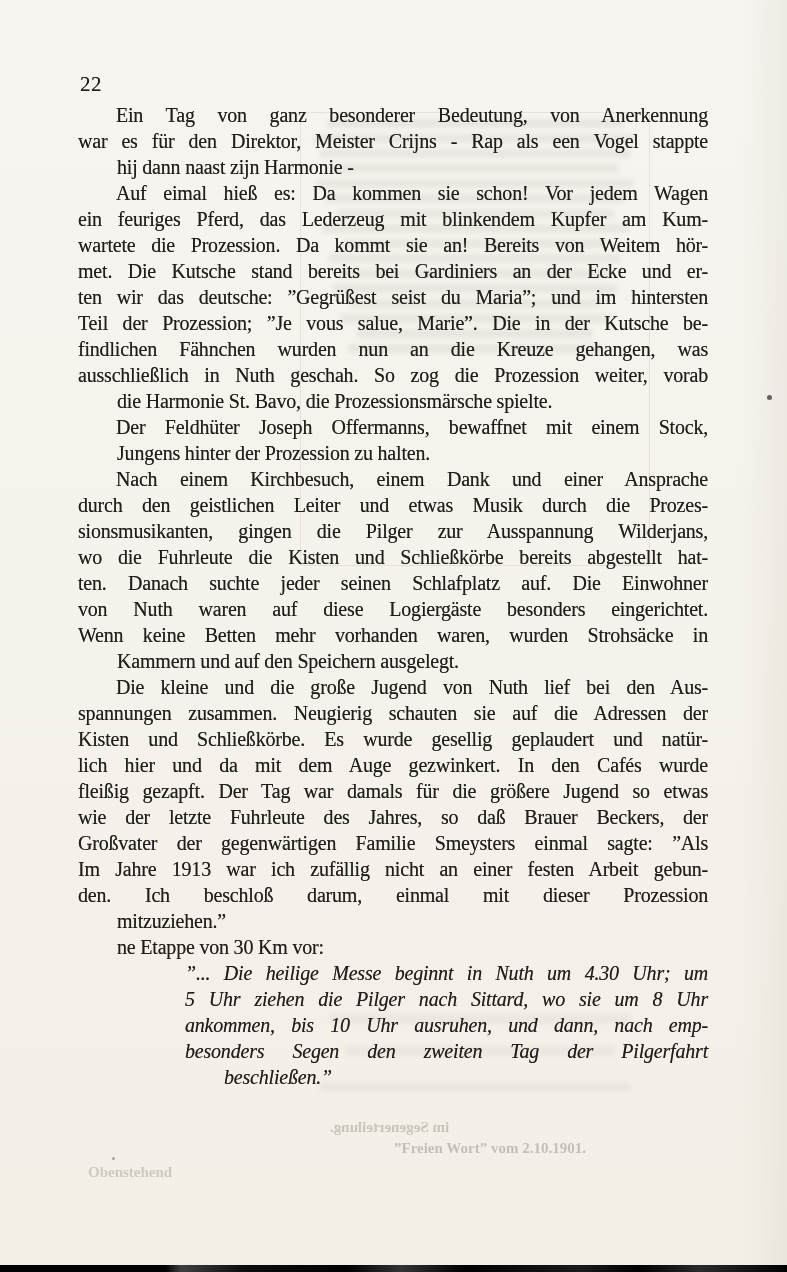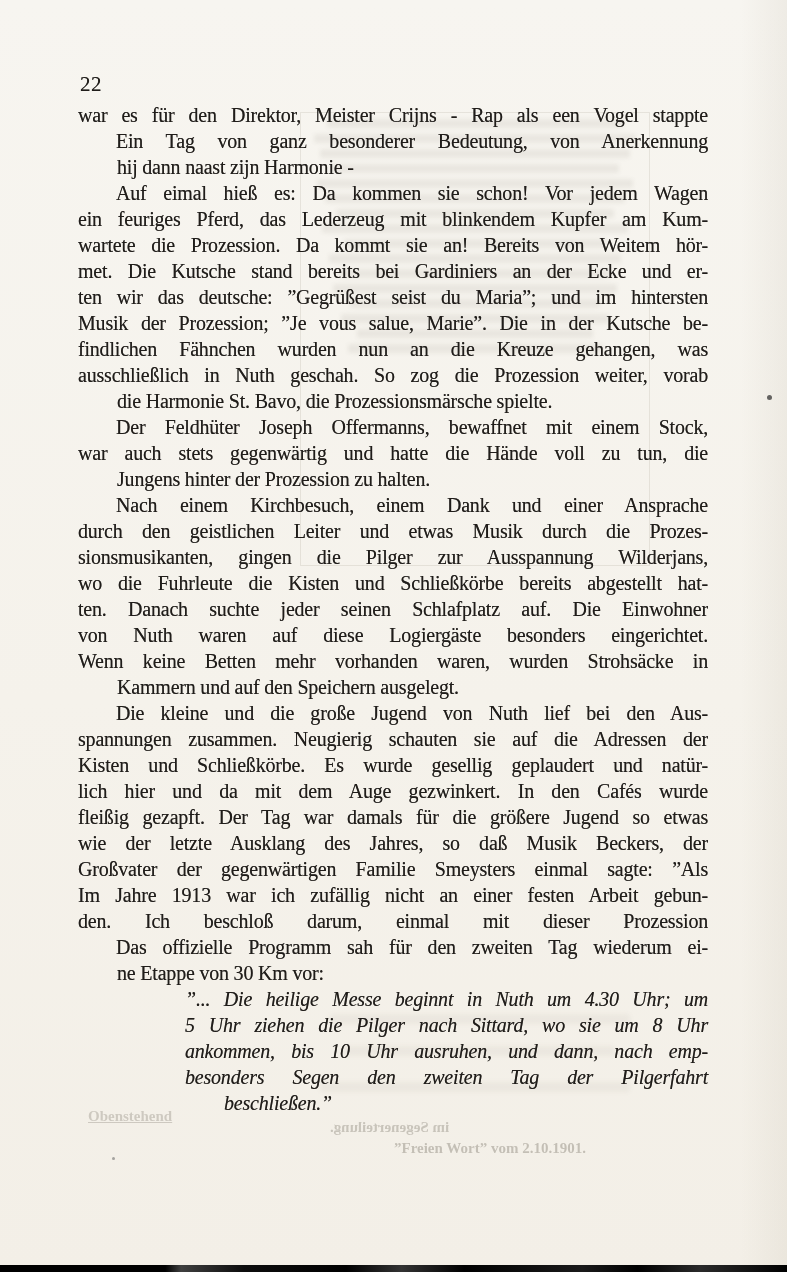--- a/index.html
+++ b/index.html
@@ -61,21 +61,21 @@
     filter: blur(2.5px); border-radius: 2px; height: 10px; z-index: 1;
   }
   .g1 { left: 330px; top: 1014px; width: 300px; }
   .g2 { left: 345px; top: 1046px; width: 270px; }
   .g3 { left: 320px; top: 1082px; width: 310px; }
   .ghost-frag {
     position: absolute; z-index: 1;
     font-size: 15px; color: #4a4336; filter: blur(0.5px);
     white-space: nowrap; font-weight: bold;
   }
-  .frag-obenstehend { left: 88px;  top: 1108px; opacity: 0.22; text-decoration: underline; }
+  .frag-obenstehend { left: 88px;  top: 1164px; opacity: 0.22; }
   .frag-segen       { left: 330px; top: 1119px; opacity: 0.25; transform: scaleX(-1); }
   .frag-freien      { left: 394px; top: 1140px; opacity: 0.28; }
 
   .speck1 { position: absolute; left: 767px; top: 395px; width: 5px; height: 5px;
             border-radius: 50%; background: #3a3a3a; opacity: 0.8; }
   .speck2 { position: absolute; left: 112px; top: 1157px; width: 3px; height: 3px;
             border-radius: 50%; background: #555; opacity: 0.5; }
 
   .bottom-bar {
     position: absolute; left: 0; right: 0; bottom: 0; height: 7px; z-index: 3;
@@ -111,63 +111,62 @@
   <div class="ghost-low g2"></div>
   <div class="ghost-low g3"></div>
   <div class="ghost-frag frag-obenstehend">Obenstehend</div>
   <div class="ghost-frag frag-segen">im Segenerteilung.</div>
   <div class="ghost-frag frag-freien">”Freien Wort” vom 2.10.1901.</div>
 
   <div class="page-number">22</div>
 
   <div class="text-block">
       <div class="para body">
+        <div class="line first">Ein Tag von ganz besonderer Bedeutung, von Anerkennung</div>
         <div class="line">war es für den Direktor, Meister Crijns - Rap als een Vogel stappte</div>
-        <div class="line first">Ein Tag von ganz besonderer Bedeutung, von Anerkennung</div>
         <div class="line last">hij dann naast zijn Harmonie -</div>
       </div>
       <div class="para body">
         <div class="line first">Auf eimal hieß es: Da kommen sie schon! Vor jedem Wagen</div>
         <div class="line">ein feuriges Pferd, das Lederzeug mit blinkendem Kupfer am Kum-</div>
         <div class="line">wartete die Prozession. Da kommt sie an! Bereits von Weitem hör-</div>
         <div class="line">met. Die Kutsche stand bereits bei Gardiniers an der Ecke und er-</div>
         <div class="line">ten wir das deutsche: ”Gegrüßest seist du Maria”; und im hintersten</div>
-        <div class="line">Musik der Prozession; ”Je vous salue, Marie”. Die in der Kutsche be-</div>
+        <div class="line">Teil der Prozession; ”Je vous salue, Marie”. Die in der Kutsche be-</div>
         <div class="line">findlichen Fähnchen wurden nun an die Kreuze gehangen, was</div>
         <div class="line">ausschließlich in Nuth geschah. So zog die Prozession weiter, vorab</div>
         <div class="line last">die Harmonie St. Bavo, die Prozessionsmärsche spielte.</div>
       </div>
       <div class="para body">
         <div class="line first">Der Feldhüter Joseph Offermanns, bewaffnet mit einem Stock,</div>
-        <div class="line">war auch stets gegenwärtig und hatte die Hände voll zu tun, die</div>
         <div class="line last">Jungens hinter der Prozession zu halten.</div>
       </div>
       <div class="para body">
         <div class="line first">Nach einem Kirchbesuch, einem Dank und einer Ansprache</div>
         <div class="line">durch den geistlichen Leiter und etwas Musik durch die Prozes-</div>
         <div class="line">sionsmusikanten, gingen die Pilger zur Ausspannung Wilderjans,</div>
         <div class="line">wo die Fuhrleute die Kisten und Schließkörbe bereits abgestellt hat-</div>
         <div class="line">ten. Danach suchte jeder seinen Schlafplatz auf. Die Einwohner</div>
         <div class="line">von Nuth waren auf diese Logiergäste besonders eingerichtet.</div>
         <div class="line">Wenn keine Betten mehr vorhanden waren, wurden Strohsäcke in</div>
         <div class="line last">Kammern und auf den Speichern ausgelegt.</div>
       </div>
       <div class="para body">
         <div class="line first">Die kleine und die große Jugend von Nuth lief bei den Aus-</div>
         <div class="line">spannungen zusammen. Neugierig schauten sie auf die Adressen der</div>
         <div class="line">Kisten und Schließkörbe. Es wurde gesellig geplaudert und natür-</div>
         <div class="line">lich hier und da mit dem Auge gezwinkert. In den Cafés wurde</div>
         <div class="line">fleißig gezapft. Der Tag war damals für die größere Jugend so etwas</div>
-        <div class="line">wie der letzte Ausklang des Jahres, so daß Musik Beckers, der</div>
+        <div class="line">wie der letzte Fuhrleute des Jahres, so daß Brauer Beckers, der</div>
         <div class="line">Großvater der gegenwärtigen Familie Smeysters einmal sagte: ”Als</div>
         <div class="line">Im Jahre 1913 war ich zufällig nicht an einer festen Arbeit gebun-</div>
         <div class="line">den. Ich beschloß darum, einmal mit dieser Prozession</div>
+        <div class="line last">mitzuziehen.”</div>
       </div>
       <div class="para body">
-        <div class="line first">Das offizielle Programm sah für den zweiten Tag wiederum ei-</div>
         <div class="line last">ne Etappe von 30 Km vor:</div>
       </div>
       <div class="para quote">
         <div class="line first">”... Die heilige Messe beginnt in Nuth um 4.30 Uhr; um</div>
         <div class="line">5 Uhr ziehen die Pilger nach Sittard, wo sie um 8 Uhr</div>
         <div class="line">ankommen, bis 10 Uhr ausruhen, und dann, nach emp-</div>
         <div class="line">besonders Segen den zweiten Tag der Pilgerfahrt</div>
         <div class="line last">beschließen.”</div>
       </div>
     </div>

